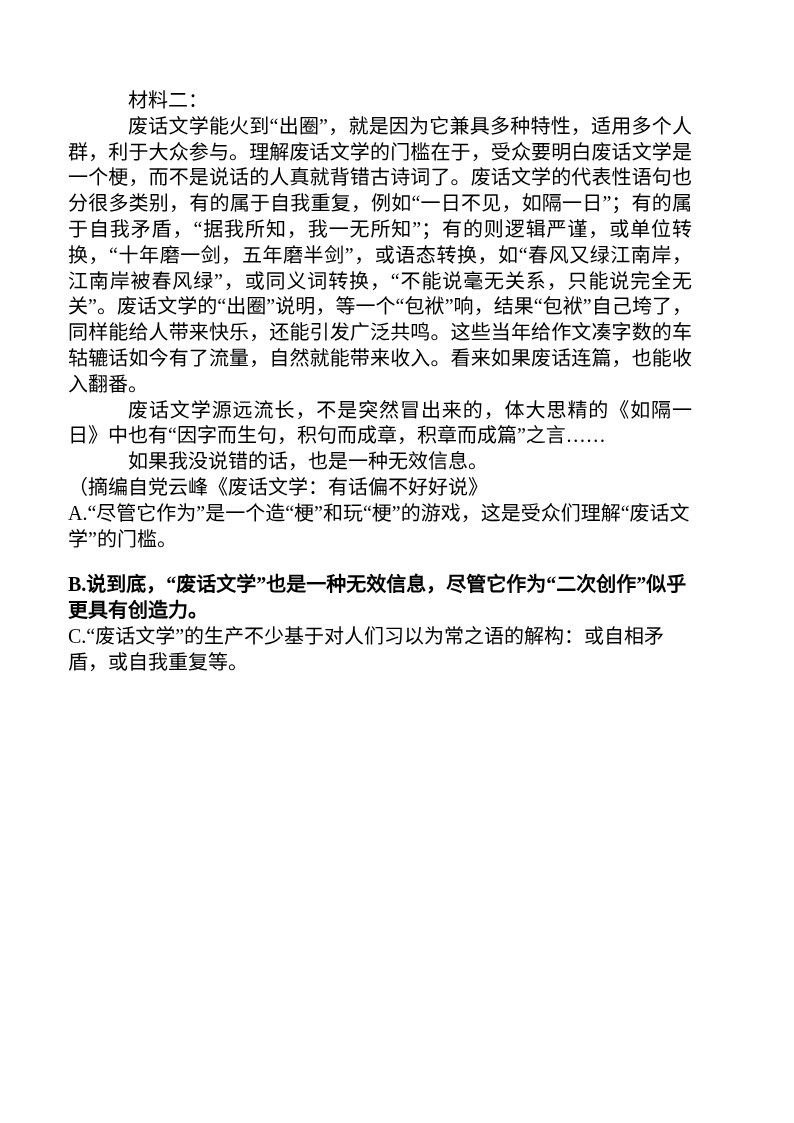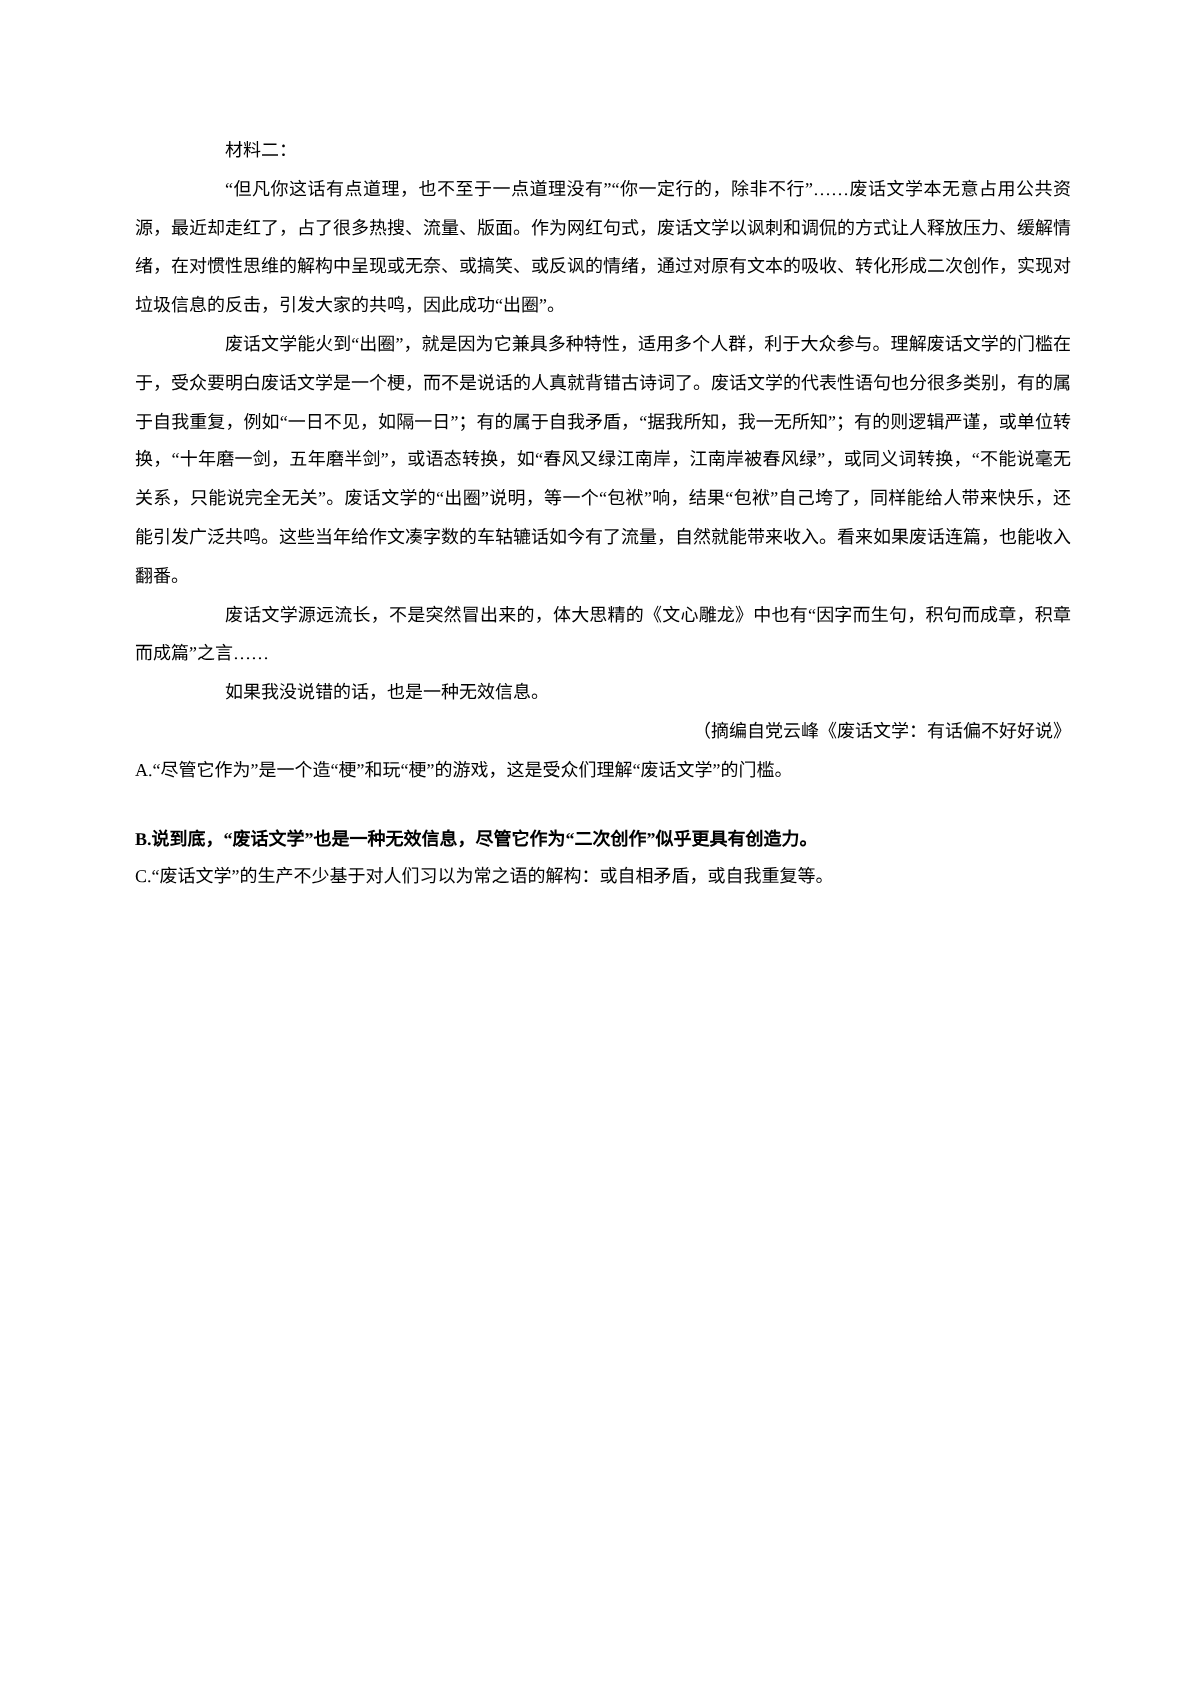--- a/index.html
+++ b/index.html
@@ -18,63 +18,61 @@
   .page {
     position: absolute;
     left: 0;
     top: 0;
     width: 794px;
     height: 1123px;
     background: #ffffff;
   }
   .content {
     position: absolute;
-    left: 90px;
+    left: 68px;
     top: 88px;
     width: 624px;
-    font-size: 12px;
+    font-size: 20px;
     line-height: 25.8px;
     text-align: justify;
     word-break: break-all;
   }
   .content p {
     margin: 0;
     padding: 0;
   }
   .para-indent {
     text-indent: 60px;
   }
   .attribution {
-    text-align: right;
     text-indent: 0;
   }
   .question-stem,
   .option {
     text-indent: 0;
     text-align: left;
   }
   .option-gap {
     margin-top: 20px !important;
     font-weight: bold;
   }
 </style>
 </head>
 <body>
 
 <div class="page">
   <div class="content">
 
     <p class="para-indent">材料二：</p>
 
-    <p class="para-indent">“但凡你这话有点道理，也不至于一点道理没有”“你一定行的，除非不行”……废话文学本无意占用公共资源，最近却走红了，占了很多热搜、流量、版面。作为网红句式，废话文学以讽刺和调侃的方式让人释放压力、缓解情绪，在对惯性思维的解构中呈现或无奈、或搞笑、或反讽的情绪，通过对原有文本的吸收、转化形成二次创作，实现对垃圾信息的反击，引发大家的共鸣，因此成功“出圈”。</p>
 
 
     <p class="para-indent">废话文学能火到“出圈”，就是因为它兼具多种特性，适用多个人群，利于大众参与。理解废话文学的门槛在于，受众要明白废话文学是一个梗，而不是说话的人真就背错古诗词了。废话文学的代表性语句也分很多类别，有的属于自我重复，例如“一日不见，如隔一日”；有的属于自我矛盾，“据我所知，我一无所知”；有的则逻辑严谨，或单位转换，“十年磨一剑，五年磨半剑”，或语态转换，如“春风又绿江南岸，江南岸被春风绿”，或同义词转换，“不能说毫无关系，只能说完全无关”。废话文学的“出圈”说明，等一个“包袱”响，结果“包袱”自己垮了，同样能给人带来快乐，还能引发广泛共鸣。这些当年给作文凑字数的车轱辘话如今有了流量，自然就能带来收入。看来如果废话连篇，也能收入翻番。</p>
 
-    <p class="para-indent">废话文学源远流长，不是突然冒出来的，体大思精的《文心雕龙》中也有“因字而生句，积句而成章，积章而成篇”之言……</p>
+    <p class="para-indent">废话文学源远流长，不是突然冒出来的，体大思精的《如隔一日》中也有“因字而生句，积句而成章，积章而成篇”之言……</p>
 
 
     <p class="para-indent">如果我没说错的话，也是一种无效信息。</p>
 
     <p class="attribution">（摘编自党云峰《废话文学：有话偏不好好说》</p>
 
 
     <p class="option">A.“尽管它作为”是一个造“梗”和玩“梗”的游戏，这是受众们理解“废话文学”的门槛。</p>
 
     <p class="option option-gap">B.说到底，“废话文学”也是一种无效信息，尽管它作为“二次创作”似乎更具有创造力。</p>

